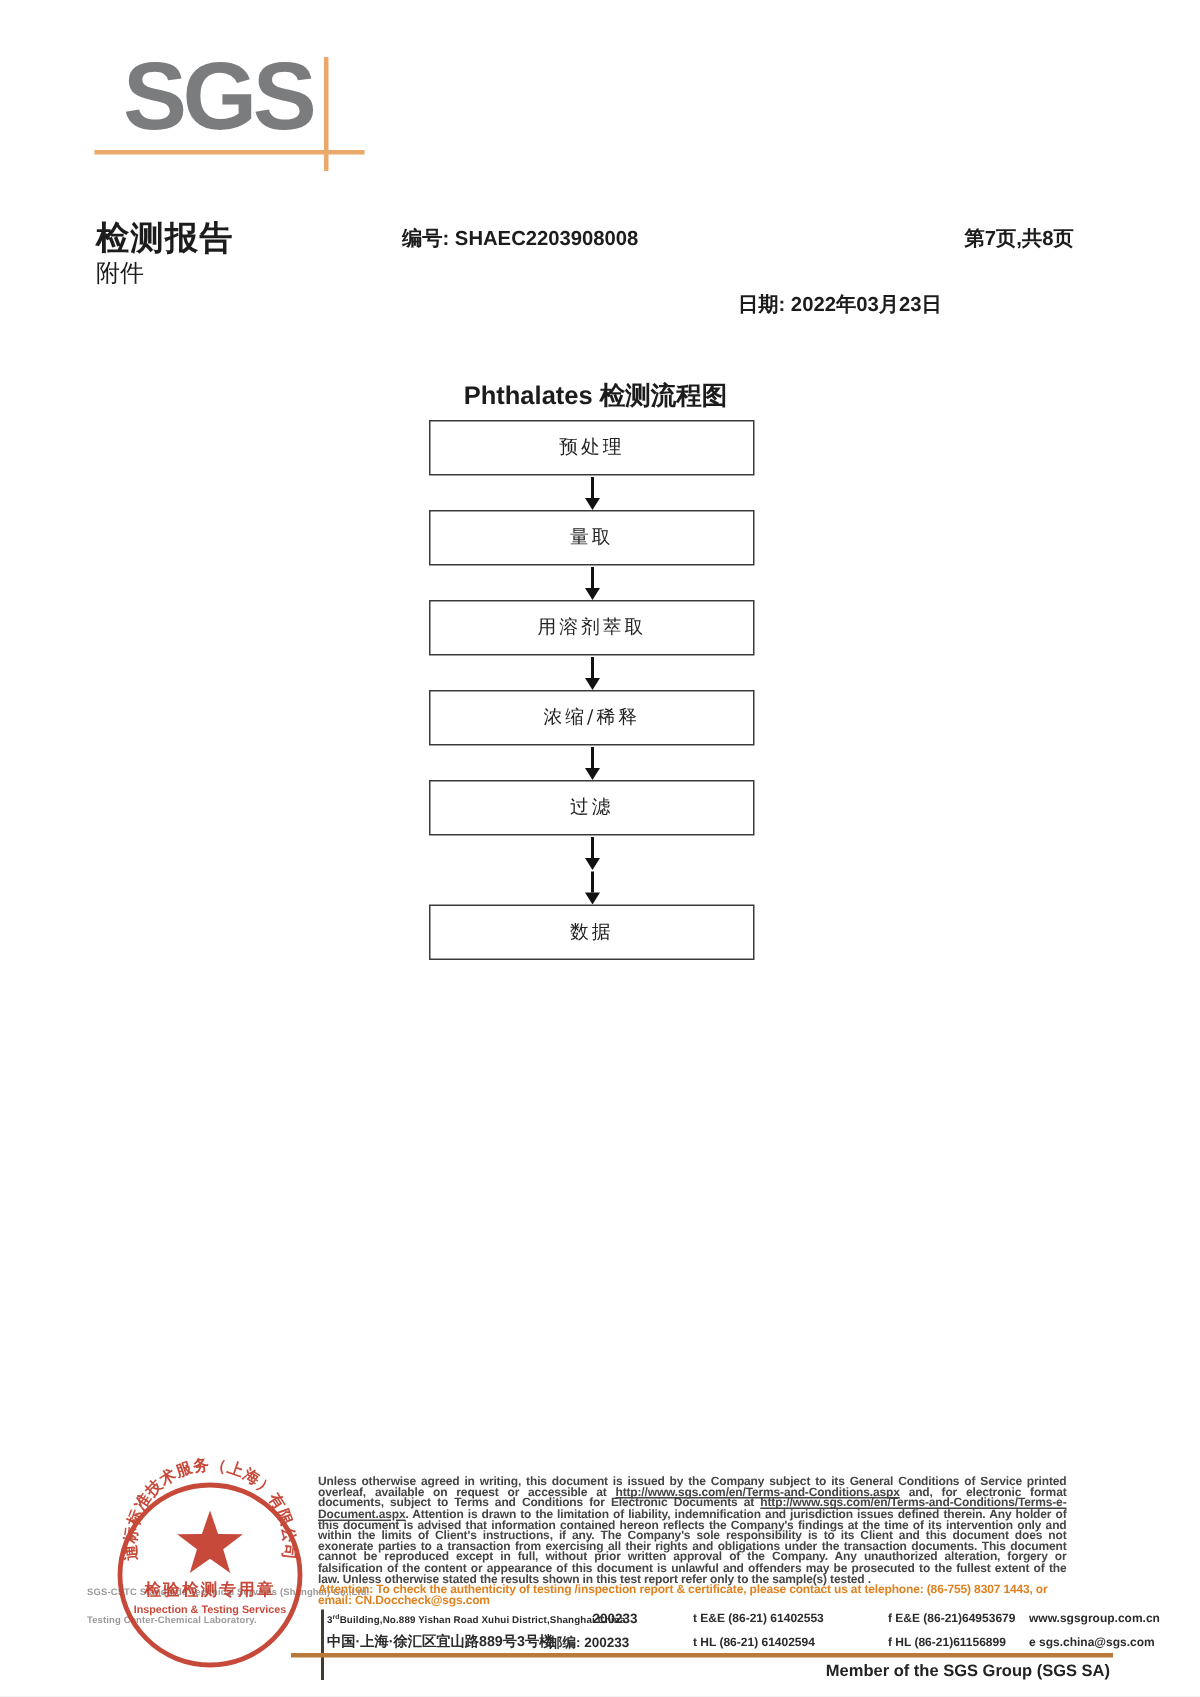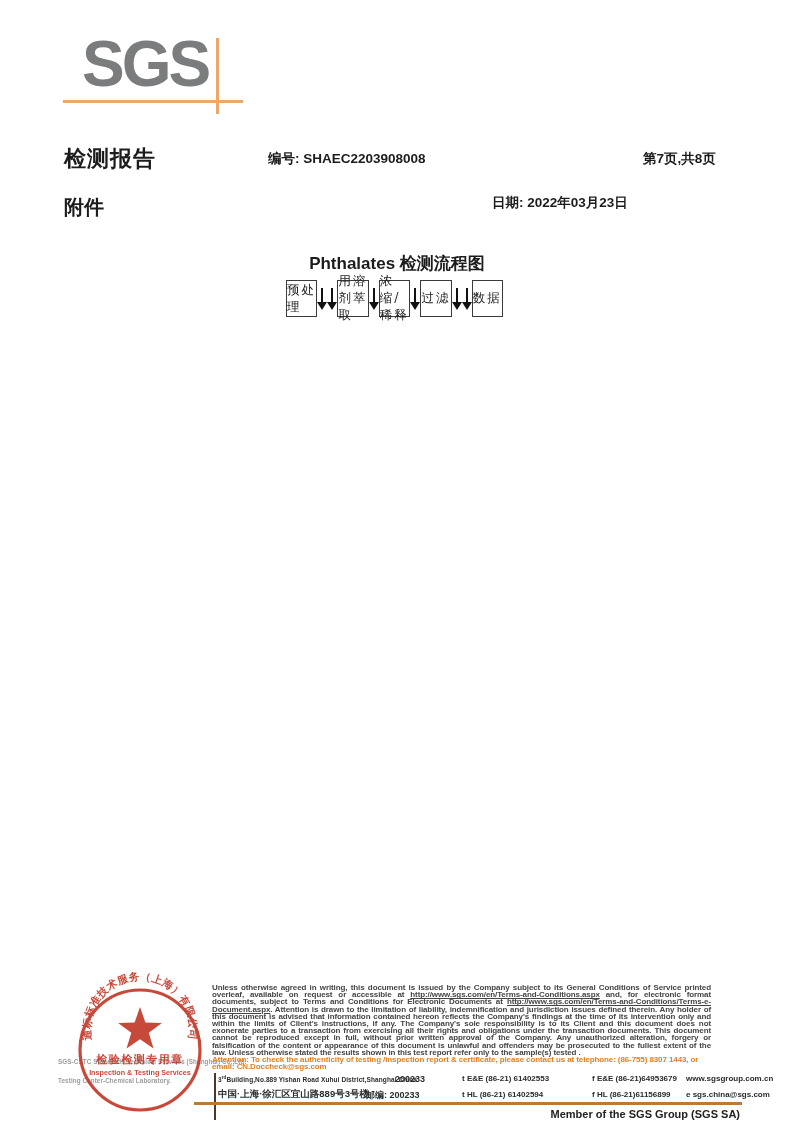--- a/index.html
+++ b/index.html
@@ -14,24 +14,24 @@
     font-size:64px;line-height:72px;font-weight:900;letter-spacing:-3px;
     color:#7b7c7e;
   }
   .cross-h{position:absolute;left:63px;top:100px;width:180px;height:2.5px;background:#eaa96a;}
   .cross-v{position:absolute;left:216px;top:38px;width:2.5px;height:76px;background:#eaa96a;}
   
   .report-title{position:absolute;left:64px;top:144px;font-size:22px;font-weight:bold;letter-spacing:1px;}
   .report-no{position:absolute;left:268px;top:150px;font-size:13.5px;font-weight:600;}
   .report-date{position:absolute;left:492px;top:150px;font-size:13.5px;font-weight:600;margin-top:44px;}
   .page-info{position:absolute;left:643px;top:150px;font-size:13.5px;font-weight:600;}
-  .attachment{position:absolute;left:64px;top:194px;font-size:20px;font-weight:bold;}
+  .attachment{position:absolute;left:64px;top:172px;font-size:16px;font-weight:normal;}
   
   .flow-title{position:absolute;left:0;top:216px;width:794px;text-align:center;font-size:17px;font-weight:bold;margin-top:36px;}
-  .flow{position:absolute;left:286px;top:280px;width:217px;display:flex;flex-direction:row;align-items:center;}
+  .flow{position:absolute;left:286px;top:280px;width:217px;display:flex;flex-direction:column;align-items:center;}
   .fstep{
     box-sizing:border-box;width:217px;height:37px;border:1.5px solid #3a3a3a;background:#fff;
     display:flex;align-items:center;justify-content:center;
     font-family:"DejaVu Serif","Liberation Serif",serif;
     font-size:12.5px;letter-spacing:2px;color:#222;
   }
   .farrow{height:23px;display:flex;flex-direction:column;align-items:center;justify-content:flex-end;}
   .farrow .ln{width:2px;height:14px;background:#111;}
   .farrow .tri{width:0;height:0;border-left:5px solid transparent;border-right:5px solid transparent;border-top:8px solid #111;}
   
@@ -82,20 +82,21 @@
   <div class="page-info">第7页,共8页</div>
   <div class="attachment">附件</div>
 
   <div class="flow-title">Phthalates 检测流程图</div>
   <div class="flow" id="flow">
       <div class="fstep">预处理</div>
       <div class="farrow">
         <span class="ln"></span>
         <span class="tri"></span>
       </div>
+      <div class="fstep">量取</div>
       <div class="farrow">
         <span class="ln"></span>
         <span class="tri"></span>
       </div>
       <div class="fstep">用溶剂萃取</div>
       <div class="farrow">
         <span class="ln"></span>
         <span class="tri"></span>
       </div>
       <div class="fstep">浓缩/稀释</div>

